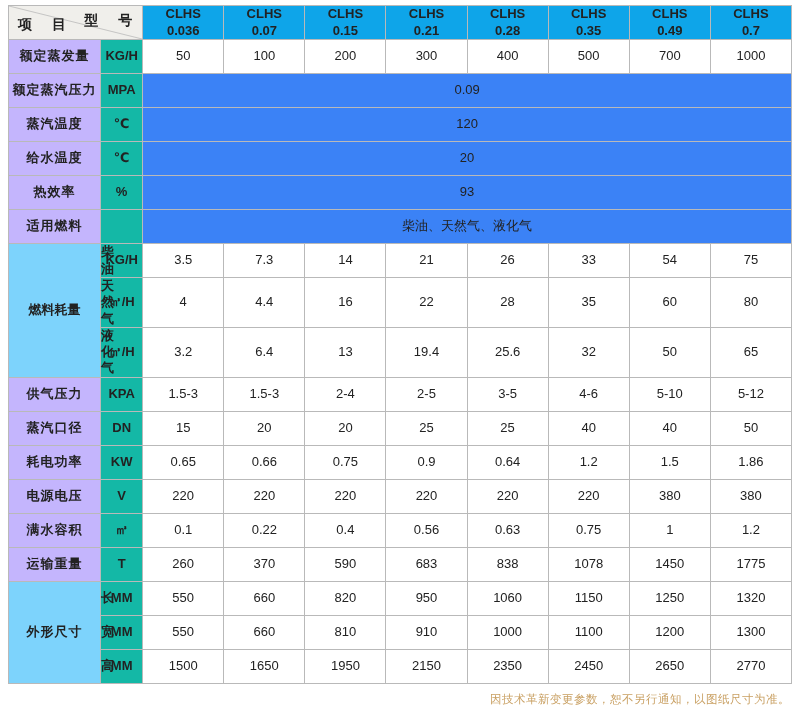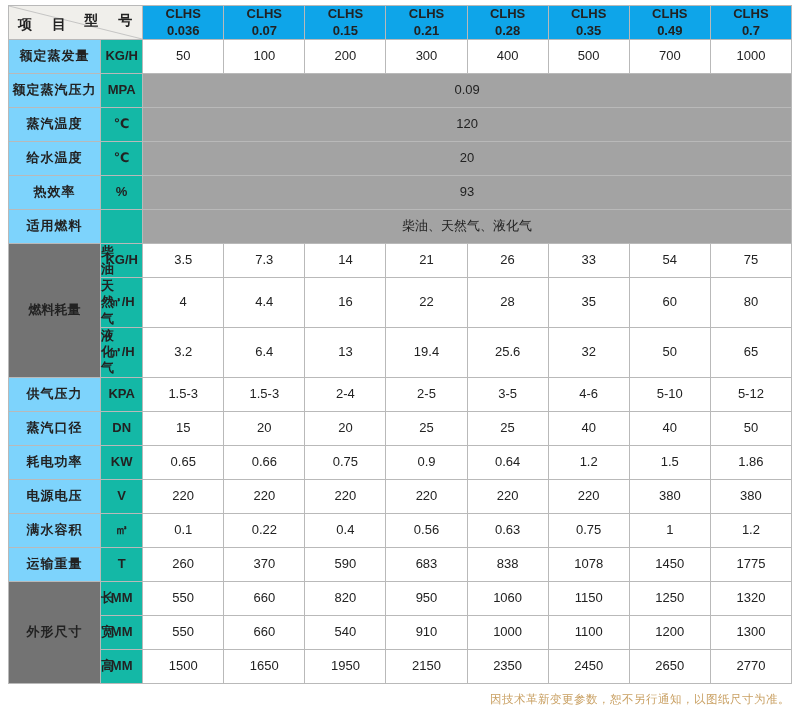--- a/index.html
+++ b/index.html
@@ -36,37 +36,37 @@
     padding: 0;
     height: 33px;
     line-height: 1.25;
   }
   
   col.c-label      { width: 92px; }
   col.c-sub        { width: 0px; }
   col.c-unit       { width: 42px; }
   col.c-data       { width: 81px; }
   .labelcell {
-    background: #7dd3fc;
+    background: #c4b5fd;
     font-weight: bold;
     font-size: 14px;
     letter-spacing: 1px;
   }
   .unitcell {
     background: #14b8a6;
     font-size: 11px;
     font-weight: bold;
   }
   .subcell {
     background: #f0efeb;
     font-size: 13px;
     font-weight: bold;
   }
   .sidecell {
-    background: #737373;
+    background: #7dd3fc;
     font-size: 13px;
     font-weight: bold;
     line-height: 1.15;
     letter-spacing: 1px;
   }
   .corner {
     background: #f0efeb;
     height: 58px;
     position: relative;
   }
@@ -85,21 +85,21 @@
   }
   .modelhdr {
     background: #0ea5e9;
     font-size: 13px;
     font-weight: bold;
     height: 58px;
   }
   .modelhdr .l1 { display: block; }
   .modelhdr .l2 { display: block; }
   .data { background: #ffffff; font-size: 13px; }
-  .wide { background: #a3a3a3; font-size: 13px; }
+  .wide { background: #3b82f6; font-size: 13px; }
   .footnote {
     position: absolute;
     right: 10px;
     bottom: 14px;
     font-size: 11.5px;
     color: #c9a063;
     letter-spacing: 0.5px;
   }
   .fuel-stack {
     font-size: 13px;
@@ -343,21 +343,21 @@
         <td class="data">1150</td>
         <td class="data">1250</td>
         <td class="data">1320</td>
       </tr>
 
       <tr>
         <td class="subcell">宽</td>
         <td class="unitcell">MM</td>
         <td class="data">550</td>
         <td class="data">660</td>
-        <td class="data">540</td>
+        <td class="data">810</td>
         <td class="data">910</td>
         <td class="data">1000</td>
         <td class="data">1100</td>
         <td class="data">1200</td>
         <td class="data">1300</td>
       </tr>
 
       <tr>
         <td class="subcell">高</td>
         <td class="unitcell">MM</td>

